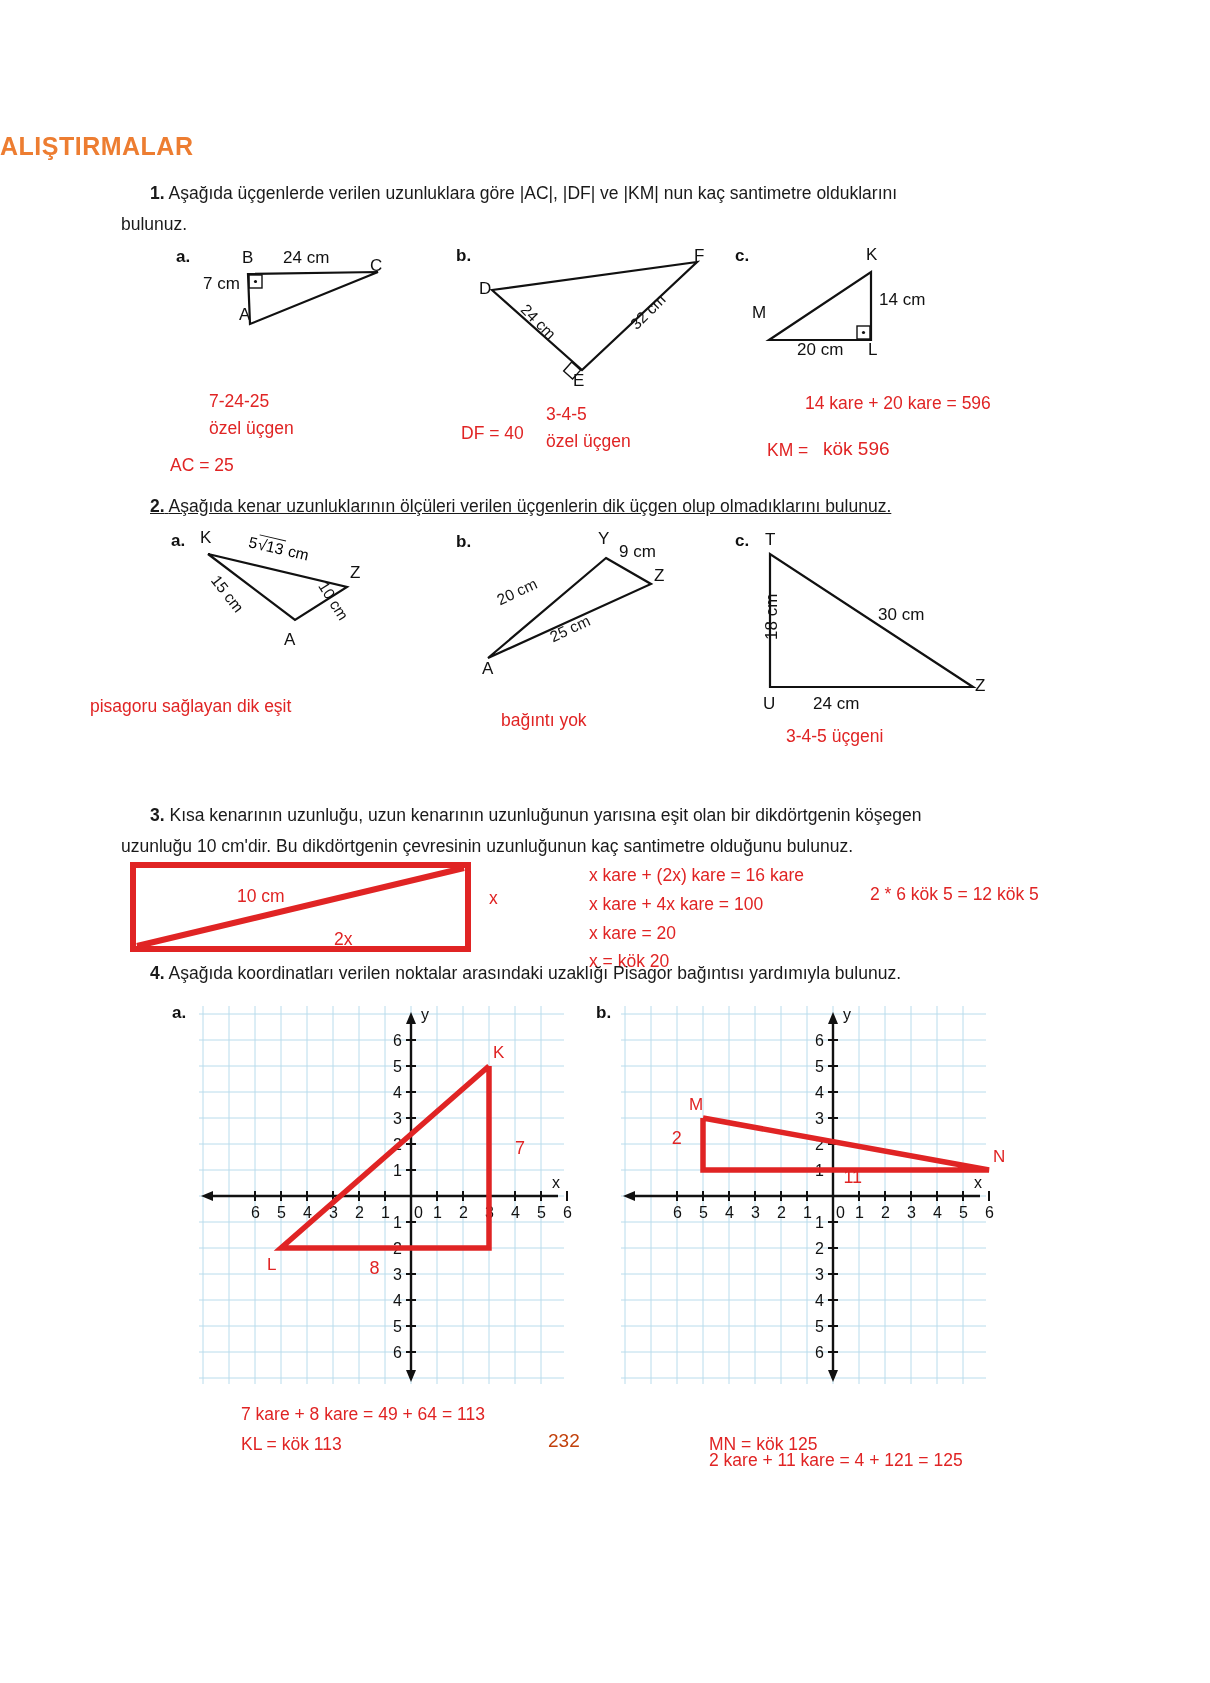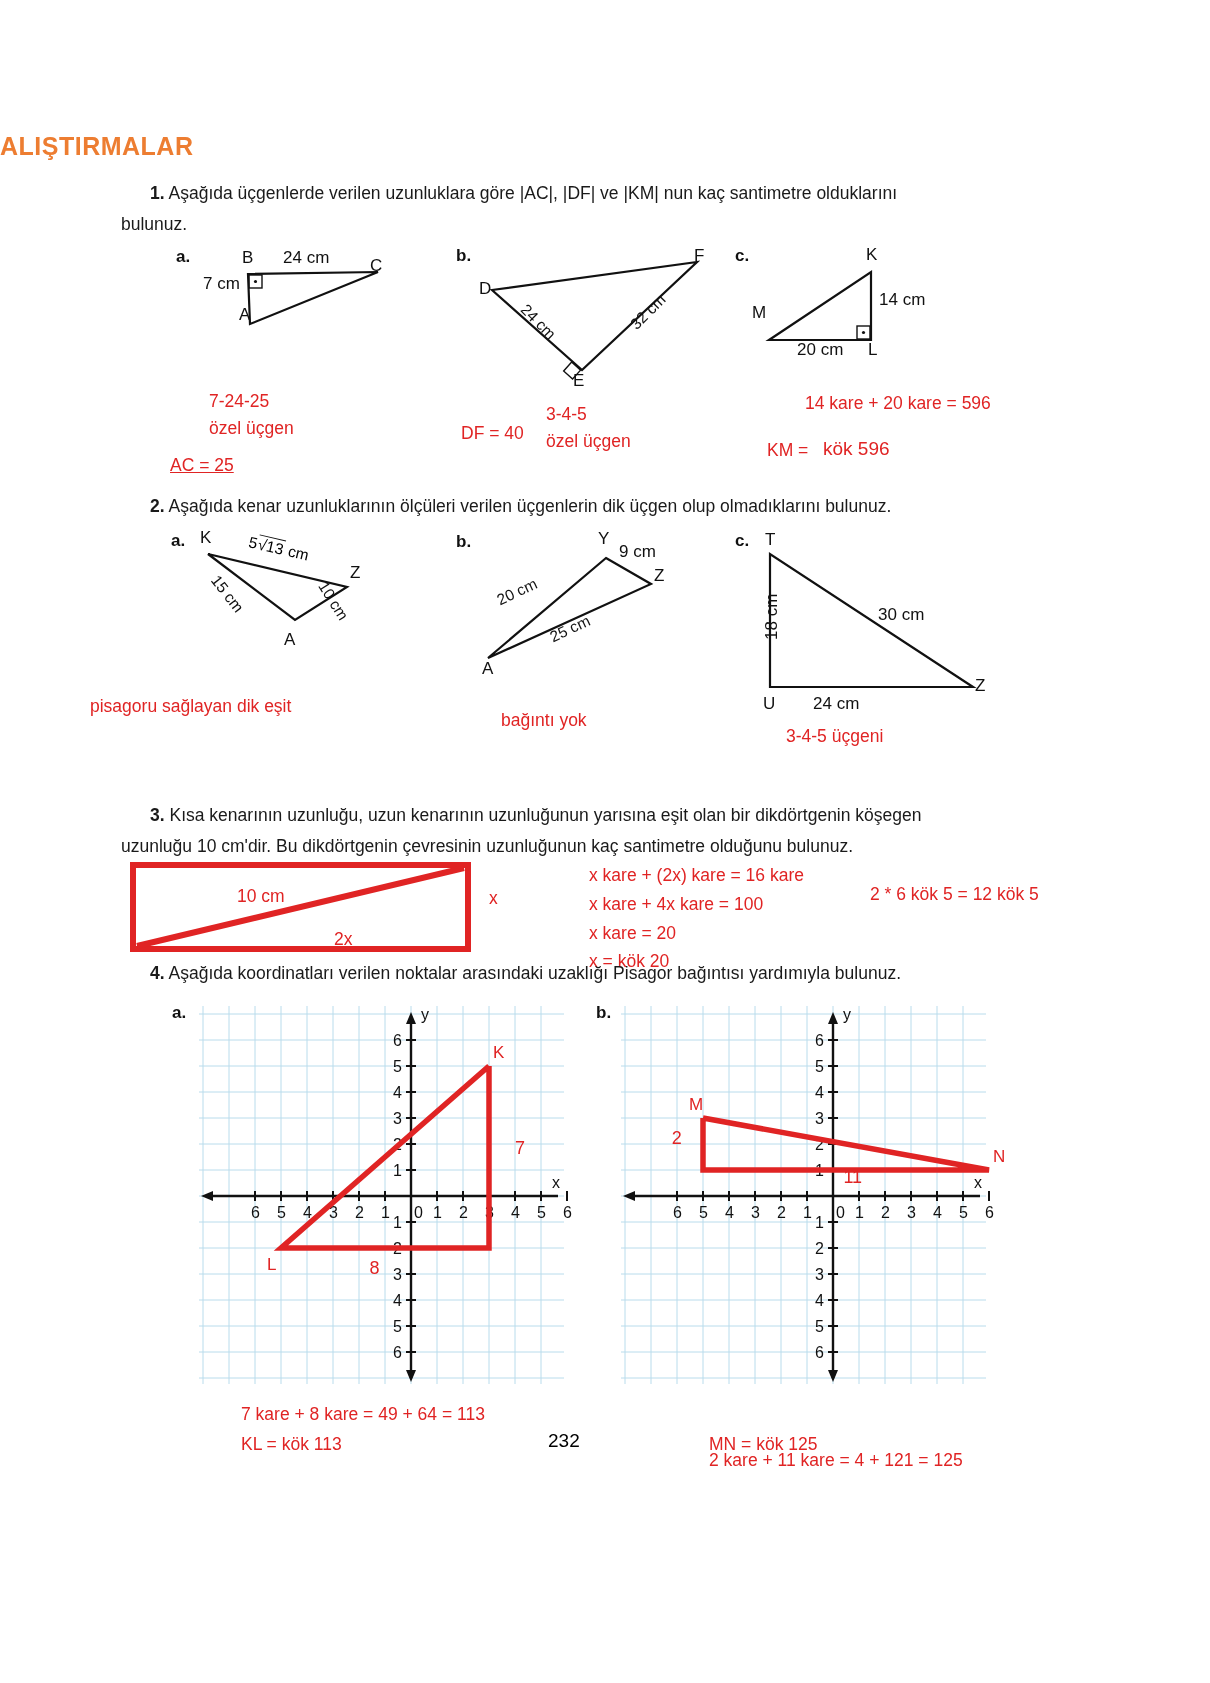--- a/index.html
+++ b/index.html
@@ -15,21 +15,21 @@
   }
   .qtext{
     position:absolute;font-size:17.5px;line-height:31px;color:#1a1a1a;
   }
   .qnum{font-weight:bold;}
   .sublabel{position:absolute;font-size:17px;font-weight:bold;color:#111;}
   .lbl{position:absolute;font-size:17px;color:#111;white-space:nowrap;}
   .lbl-sm{position:absolute;font-size:15.5px;color:#111;white-space:nowrap;}
   .red{position:absolute;color:#E02424;font-size:17.5px;white-space:nowrap;}
   .red-b{position:absolute;color:#E02424;font-size:19px;white-space:nowrap;}
-  .pagenum{position:absolute;font-size:19px;color:#000000;}
+  .pagenum{position:absolute;font-size:19px;color:#c2410c;}
   svg{display:block;overflow:visible;}
   .rot-90{transform:rotate(-90deg);transform-origin:left top;}
 </style>
 </head>
 <body>
 
 <div id="page-title">ALIŞTIRMALAR</div>
 
 <div class="qtext" style="top:178px;left:150px;width:900px;">
   <span class="qnum">1.</span>
@@ -43,21 +43,21 @@
   <rect x="19" y="25" width="13" height="13" fill="none" stroke="#111" stroke-width="1.4"></rect>
   <circle cx="25.5" cy="31.5" r="1.6" fill="#111"></circle>
 </svg>
 <div class="lbl" style="top:248px;left:242px;">B</div>
 <div class="lbl" style="top:256px;left:370px;">C</div>
 <div class="lbl" style="top:305px;left:239px;">A</div>
 <div class="lbl" style="top:248px;left:283px;">24 cm</div>
 <div class="lbl" style="top:274px;left:203px;">7 cm</div>
 <div class="red" style="top:391px;left:209px;">7-24-25</div>
 <div class="red" style="top:418px;left:209px;">özel üçgen</div>
-<div class="red" style="top:455px;left:170px;text-decoration:underline;">AC = 25</div>
+<div class="red" style="top:455px;left:170px;">AC = 25</div>
 
 <div class="sublabel" style="top:246px;left:456px;">b.</div>
 <svg class="abs" style="top:248px;left:470px;" width="250" height="140">
   <polygon points="22,42 227,14 112,122" fill="none" stroke="#111" stroke-width="2.2"></polygon>
   <g transform="translate(112,122) rotate(-48)">
     <rect x="-13" y="-13" width="12" height="12" fill="none" stroke="#111" stroke-width="1.4"></rect>
   </g>
 </svg>
 <div class="lbl" style="top:279px;left:479px;">D</div>
 <div class="lbl" style="top:246px;left:694px;">F</div>
@@ -76,21 +76,21 @@
 </svg>
 <div class="lbl" style="top:245px;left:866px;">K</div>
 <div class="lbl" style="top:303px;left:752px;">M</div>
 <div class="lbl" style="top:340px;left:868px;">L</div>
 <div class="lbl" style="top:290px;left:879px;">14 cm</div>
 <div class="lbl" style="top:340px;left:797px;">20 cm</div>
 <div class="red" style="top:393px;left:805px;">14 kare + 20 kare = 596</div>
 <div class="red" style="top:440px;left:767px;">KM =</div>
 <div class="red-b" style="top:438px;left:823px;">kök 596</div>
 
-<div class="qtext" style="top:491px;left:150px;width:900px;">
+<div class="qtext" style="top:491px;left:150px;width:900px;text-decoration:underline;">
   <span class="qnum">2.</span>
   <span>Aşağıda kenar uzunluklarının ölçüleri verilen üçgenlerin dik üçgen olup olmadıklarını bulunuz.</span>
 </div>
 
 <div class="sublabel" style="top:531px;left:171px;">a.</div>
 <svg class="abs" style="top:530px;left:195px;" width="200" height="120">
   <polygon points="13,24 152,57 100,90" fill="none" stroke="#111" stroke-width="2.2"></polygon>
 </svg>
 <div class="lbl" style="top:528px;left:200px;">K</div>
 <div class="lbl" style="top:563px;left:350px;">Z</div>

